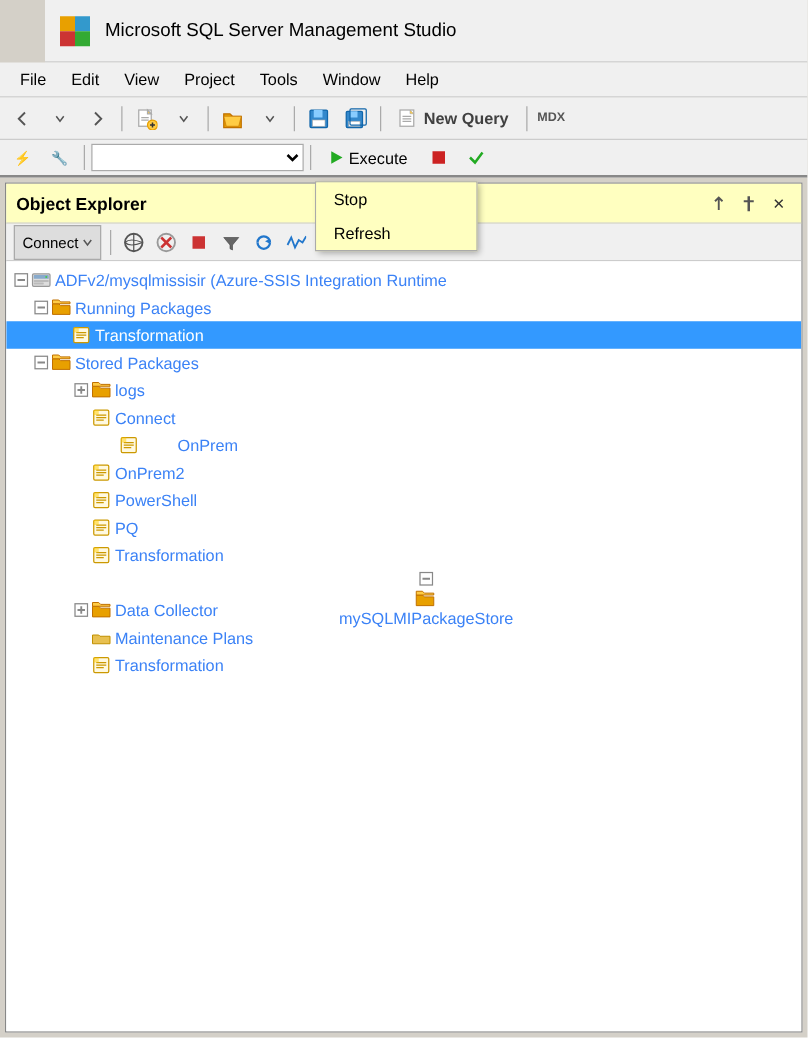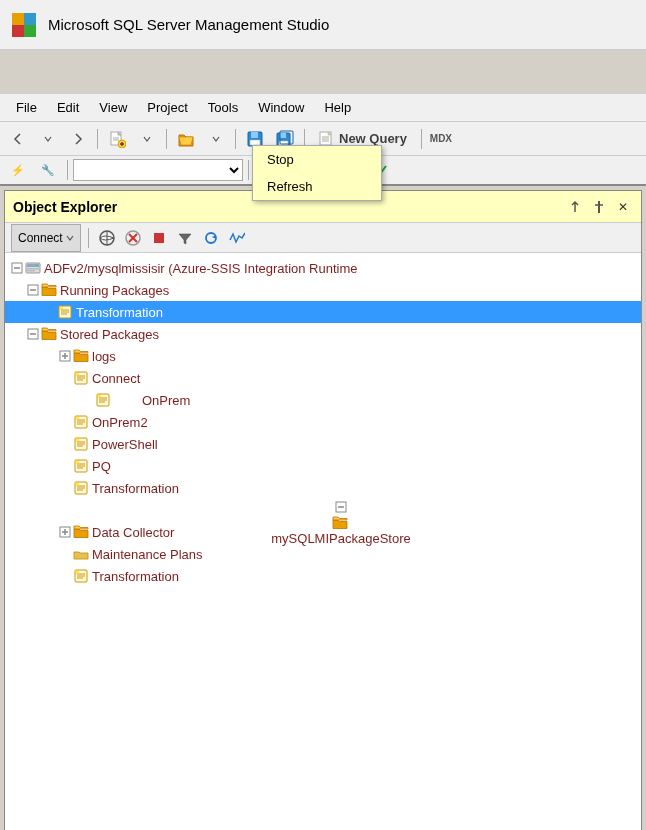--- a/index.html
+++ b/index.html
@@ -13,20 +13,21 @@
     }
 
     
     .title-bar {
       background: #f0f0f0;
       height: 50px;
       display: flex;
       align-items: center;
       padding: 0 10px;
       border-bottom: 1px solid #ccc;
+      margin-left: 36px;
     }
     .title-bar-icon {
       width: 28px;
       height: 28px;
       margin-right: 10px;
       flex-shrink: 0;
     }
     .title-bar-text {
       font-size: 15px;
       font-weight: normal;
@@ -35,21 +36,20 @@
 
     
     .menu-bar {
       background: #f0f0f0;
       height: 28px;
       display: flex;
       align-items: center;
       padding: 0 8px;
       border-bottom: 1px solid #ccc;
       gap: 4px;
-      margin-top: 44px;
     }
     .menu-item {
       padding: 2px 8px;
       cursor: pointer;
       color: #000;
       font-size: 13px;
     }
 
     
     .toolbar1 {
@@ -229,21 +229,21 @@
       width: 16px;
       height: 16px;
       display: flex;
       align-items: center;
       justify-content: center;
       margin-right: 3px;
       flex-shrink: 0;
     }
     .item-label {
       font-size: 13px;
-      color: #7f1d1d;
+      color: #3b82f6;
     }
 
     
     .context-menu {
       position: absolute;
       background: #ffffc0;
       border: 1px solid #aaa;
       box-shadow: 2px 2px 5px rgba(0,0,0,0.3);
       z-index: 100;
       width: 130px;

